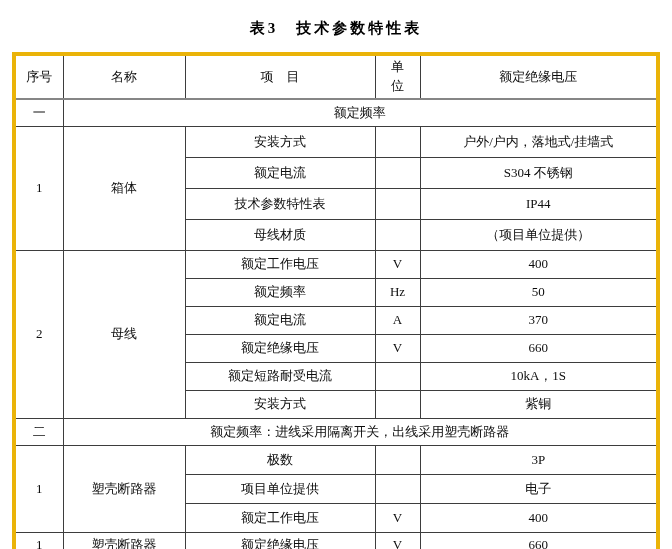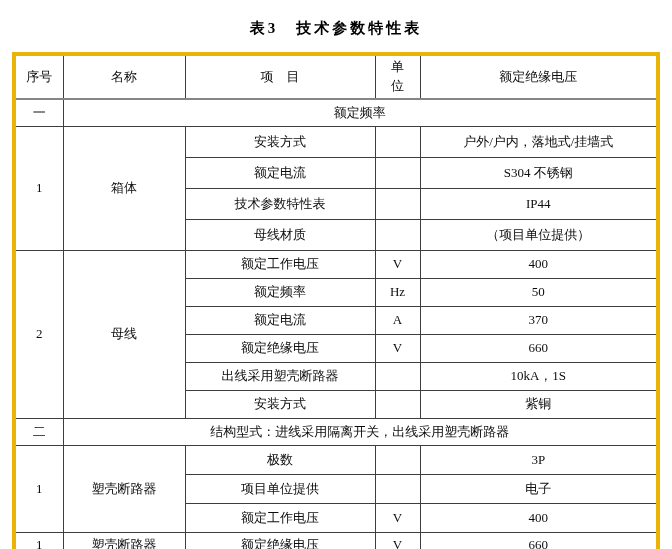--- a/index.html
+++ b/index.html
@@ -120,33 +120,33 @@
         <td>额定电流</td>
         <td>A</td>
         <td>370</td>
       </tr>
       <tr class="rh28">
         <td>额定绝缘电压</td>
         <td>V</td>
         <td>660</td>
       </tr>
       <tr class="rh28">
-        <td>出线采用塑壳断路器</td>
+        <td>额定短路耐受电流</td>
         <td></td>
         <td>10kA，1S</td>
       </tr>
       <tr class="rh28">
         <td>安装方式</td>
         <td></td>
         <td>紫铜</td>
       </tr>
 
       <tr class="rh27">
         <td>二</td>
-        <td colspan="4">结构型式：进线采用隔离开关，出线采用塑壳断路器</td>
+        <td colspan="4">额定频率：进线采用隔离开关，出线采用塑壳断路器</td>
       </tr>
 
       <tr class="rh29">
         <td rowspan="3">1</td>
         <td rowspan="3">塑壳断路器</td>
         <td>极数</td>
         <td></td>
         <td>3P</td>
       </tr>
       <tr class="rh29">

